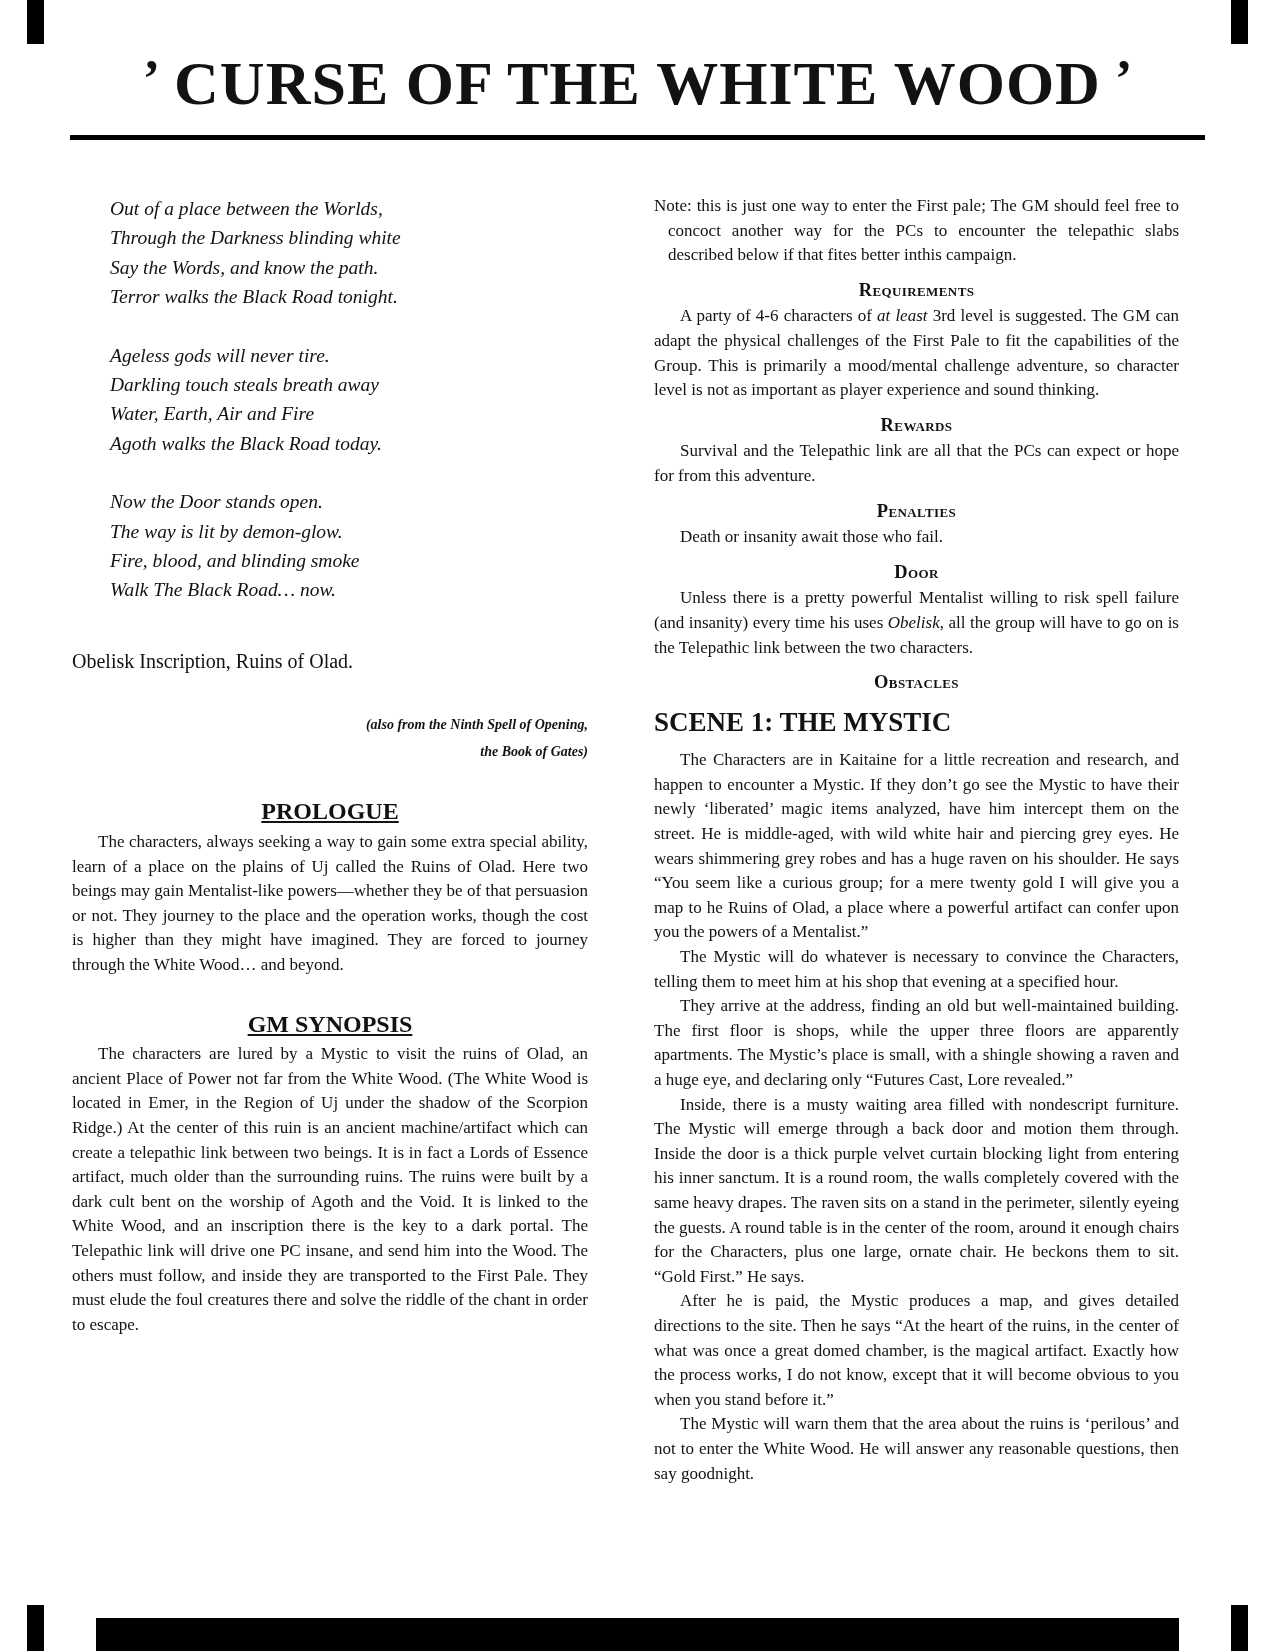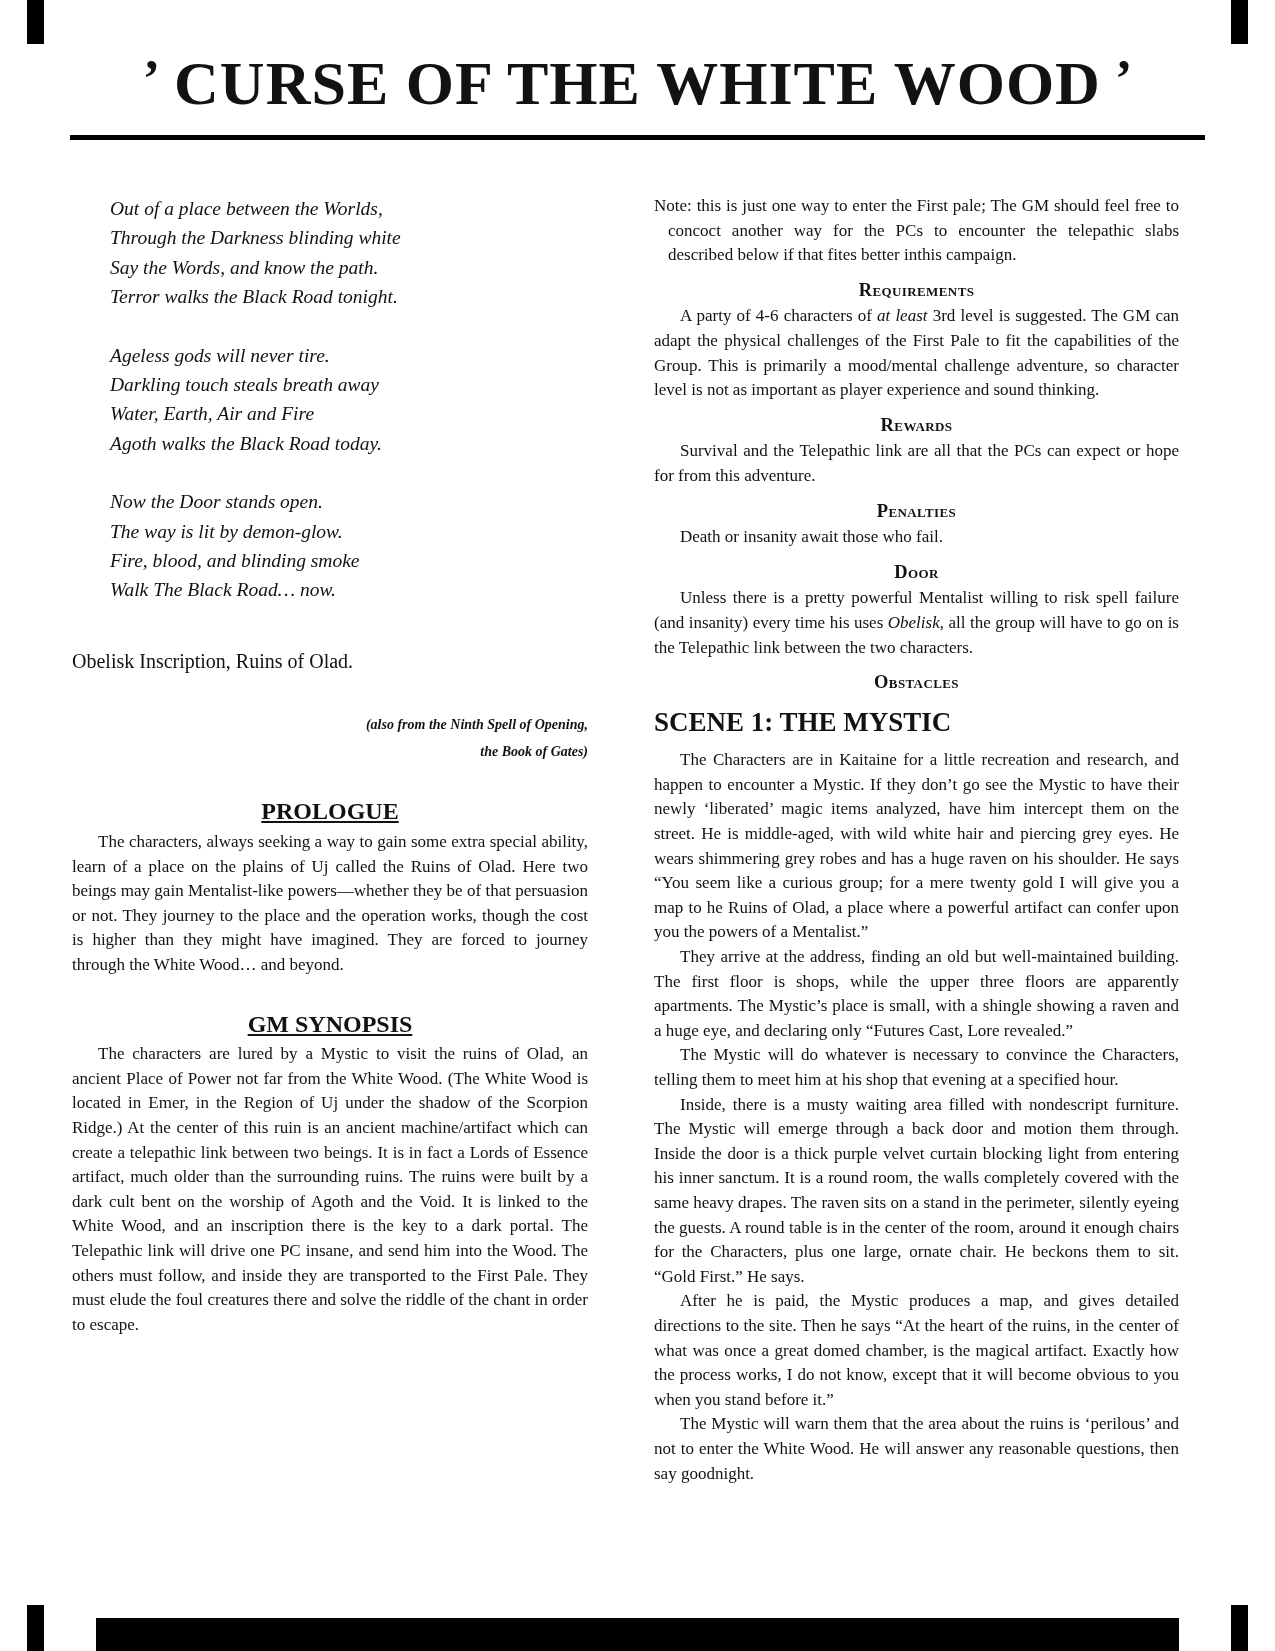--- a/index.html
+++ b/index.html
@@ -117,22 +117,22 @@
       <div class="h-minor">Penalties</div>
       <p class="para">Death or insanity await those who fail.</p>
 
       <div class="h-minor">Door</div>
       <p class="para"><span>Unless there is a pretty powerful Mentalist willing to risk spell failure (and insanity) every time his uses </span><span class="it">Obelisk</span><span>, all the group will have to go on is the Telepathic link between the two characters.</span></p>
 
       <div class="h-minor">Obstacles</div>
 
       <div class="scene-heading">SCENE 1: THE MYSTIC</div>
       <p class="para">The Characters are in Kaitaine for a little recreation and research, and happen to encounter a Mystic. If they don’t go see the Mystic to have their newly ‘liberated’ magic items analyzed, have him intercept them on the street. He is middle-aged, with wild white hair and piercing grey eyes. He wears shimmering grey robes and has a huge raven on his shoulder. He says “You seem like a curious group; for a mere twenty gold I will give you a map to he Ruins of Olad, a place where a powerful artifact can confer upon you the powers of a Mentalist.”</p>
+      <p class="para">The Mystic will do whatever is necessary to convince the Characters, telling them to meet him at his shop that evening at a specified hour.</p>
       <p class="para">They arrive at the address, finding an old but well-maintained building. The first floor is shops, while the upper three floors are apparently apartments. The Mystic’s place is small, with a shingle showing a raven and a huge eye, and declaring only “Futures Cast, Lore revealed.”</p>
-      <p class="para">The Mystic will do whatever is necessary to convince the Characters, telling them to meet him at his shop that evening at a specified hour.</p>
       <p class="para">Inside, there is a musty waiting area filled with nondescript furniture. The Mystic will emerge through a back door and motion them through. Inside the door is a thick purple velvet curtain blocking light from entering his inner sanctum. It is a round room, the walls completely covered with the same heavy drapes. The raven sits on a stand in the perimeter, silently eyeing the guests. A round table is in the center of the room, around it enough chairs for the Characters, plus one large, ornate chair. He beckons them to sit. “Gold First.” He says.</p>
       <p class="para">After he is paid, the Mystic produces a map, and gives detailed directions to the site. Then he says “At the heart of the ruins, in the center of what was once a great domed chamber, is the magical artifact. Exactly how the process works, I do not know, except that it will become obvious to you when you stand before it.”</p>
       <p class="para">The Mystic will warn them that the area about the ruins is ‘perilous’ and not to enter the White Wood. He will answer any reasonable questions, then say goodnight.</p>
 
     </div>
 
   </div>
 
 </div>
 

